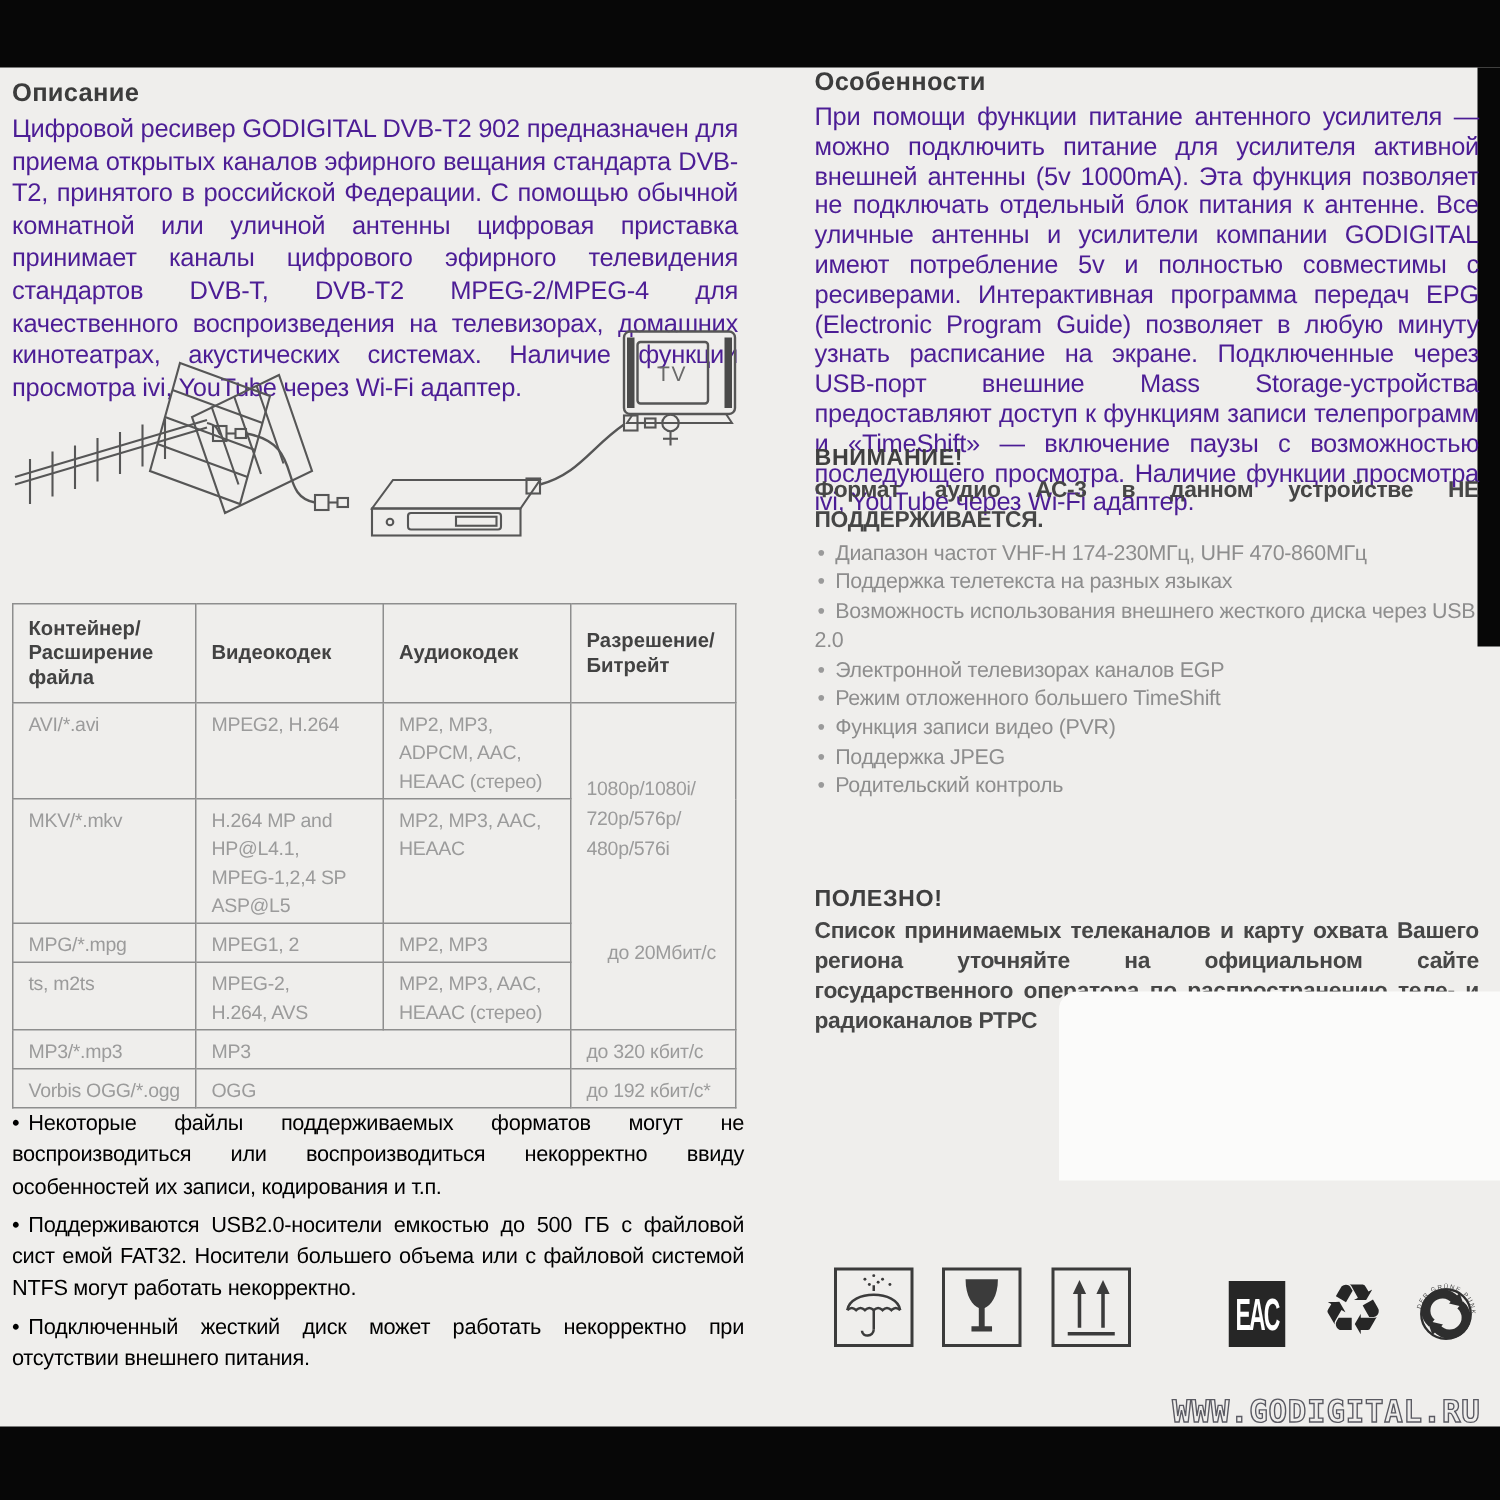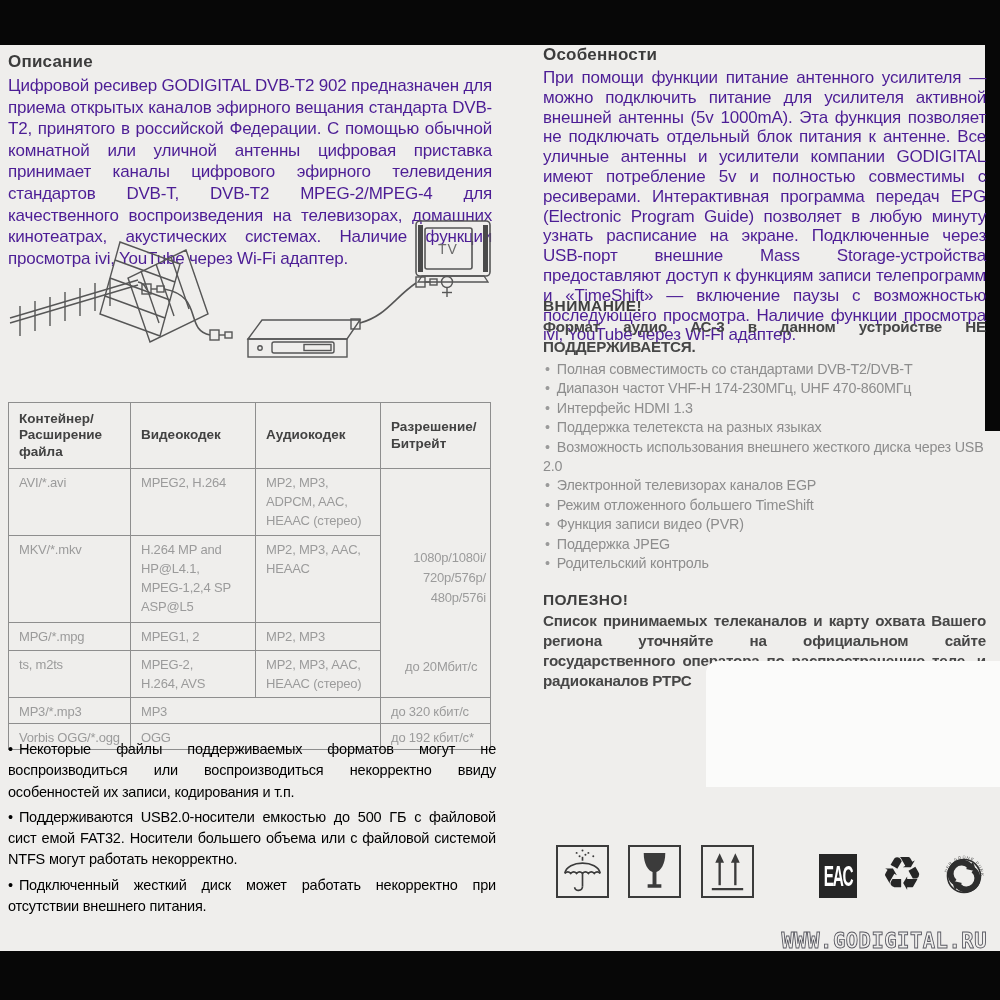--- a/index.html
+++ b/index.html
@@ -42,21 +42,21 @@
     white-space:pre-line;
   }
   table.codec th{
     font-size:13.5px;font-weight:bold;color:#424242;text-align:left;line-height:16.5px;
   }
   table.codec td{
     font-size:13px;color:#9b9b9b;line-height:19px;vertical-align:top;padding-top:4px;
     letter-spacing:-0.2px;
   }
   td.merged{vertical-align:top;padding-left:0;padding-right:0;}
-  td.merged .res{margin-top:56px;text-align:right;line-height:20px;}
+  td.merged .res{margin-top:24px;text-align:left;line-height:20px;}
   td.merged .bitr{margin-top:30px;padding-left:14px;}
   
   #white-patch{
     left:706px;top:661px;width:294px;height:126px;background:#fbfbfa;
     border-top-left-radius:12px;z-index:5;
   }
   
   .pkg-box{width:49px;height:49px;border:2.5px solid #3b3b3b;background:transparent;}
   #icon-keep-dry{left:556px;top:845px;}
   #icon-fragile{left:628px;top:845px;}
@@ -211,23 +211,21 @@
   <h2>Особенности</h2>
   <p class="body-text" id="features-body">При помощи функции питание антенного усилителя — можно подключить питание для усилителя активной внешней антенны (5v 1000mA). Эта функция позволяет не подключать отдельный блок питания к антенне. Все уличные антенны и усилители компании GODIGITAL имеют потребление 5v и полностью совместимы с ресиверами. Интерактивная программа передач EPG (Electronic Program Guide) позволяет в любую минуту узнать расписание на экране. Подключенные через USB-порт внешние Mass Storage-устройства предоставляют доступ к функциям записи телепрограмм и «TimeShift» — включение паузы с возможностью последующего просмотра. Наличие функции просмотра ivi, YouTube через Wi-Fi адаптер.</p>
 </div>
 
 <div class="abs" style="left:543px;top:297px;width:443px;">
   <div class="h-small">ВНИМАНИЕ!</div>
   <p class="bold-body">Формат аудио АС-3 в данном устройстве НЕ ПОДДЕРЖИВАЕТСЯ.</p>
 </div>
 
 <ul class="features abs" style="left:543px;top:360px;width:443px;">
-  <li><span class="b">•</span><span>Полная совместимость со стандартами DVB-T2/DVB-T</span></li>
   <li><span class="b">•</span><span>Диапазон частот VHF-H 174-230МГц, UHF 470-860МГц</span></li>
-  <li><span class="b">•</span><span>Интерфейс HDMI 1.3</span></li>
   <li><span class="b">•</span><span>Поддержка телетекста на разных языках</span></li>
   <li><span class="b">•</span><span>Возможность использования внешнего жесткого диска через USB 2.0</span></li>
   <li><span class="b">•</span><span>Электронной телевизорах каналов EGP</span></li>
   <li><span class="b">•</span><span>Режим отложенного большего TimeShift</span></li>
   <li><span class="b">•</span><span>Функция записи видео (PVR)</span></li>
   <li><span class="b">•</span><span>Поддержка JPEG</span></li>
   <li><span class="b">•</span><span>Родительский контроль</span></li>
 </ul>
 
 <div class="abs" style="left:543px;top:591px;width:443px;z-index:1;">

